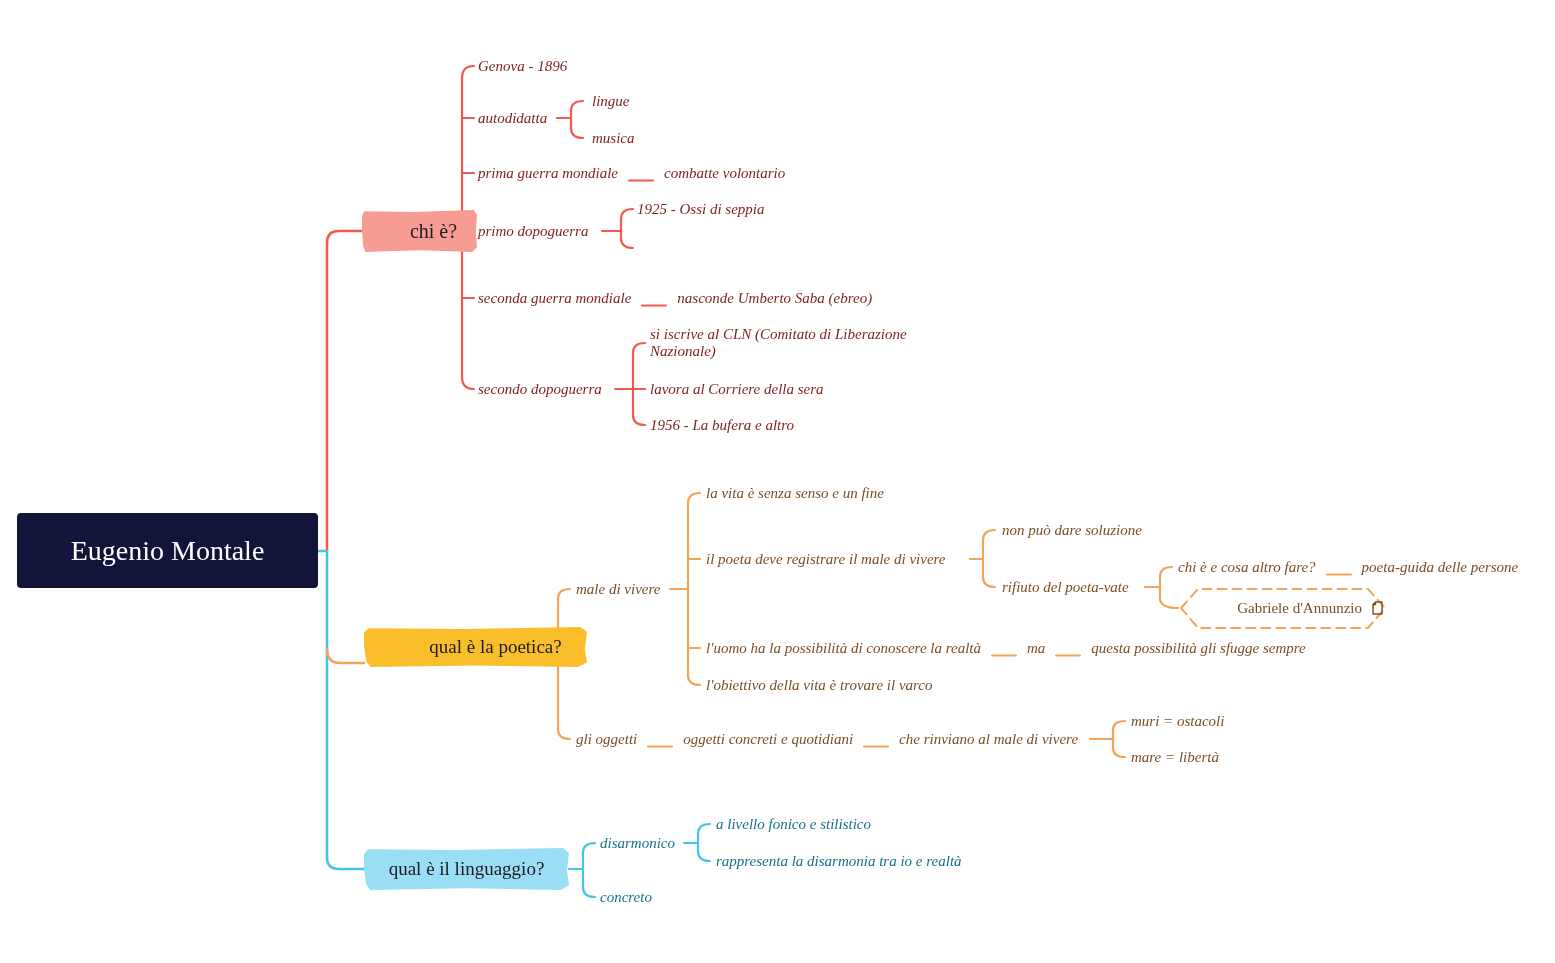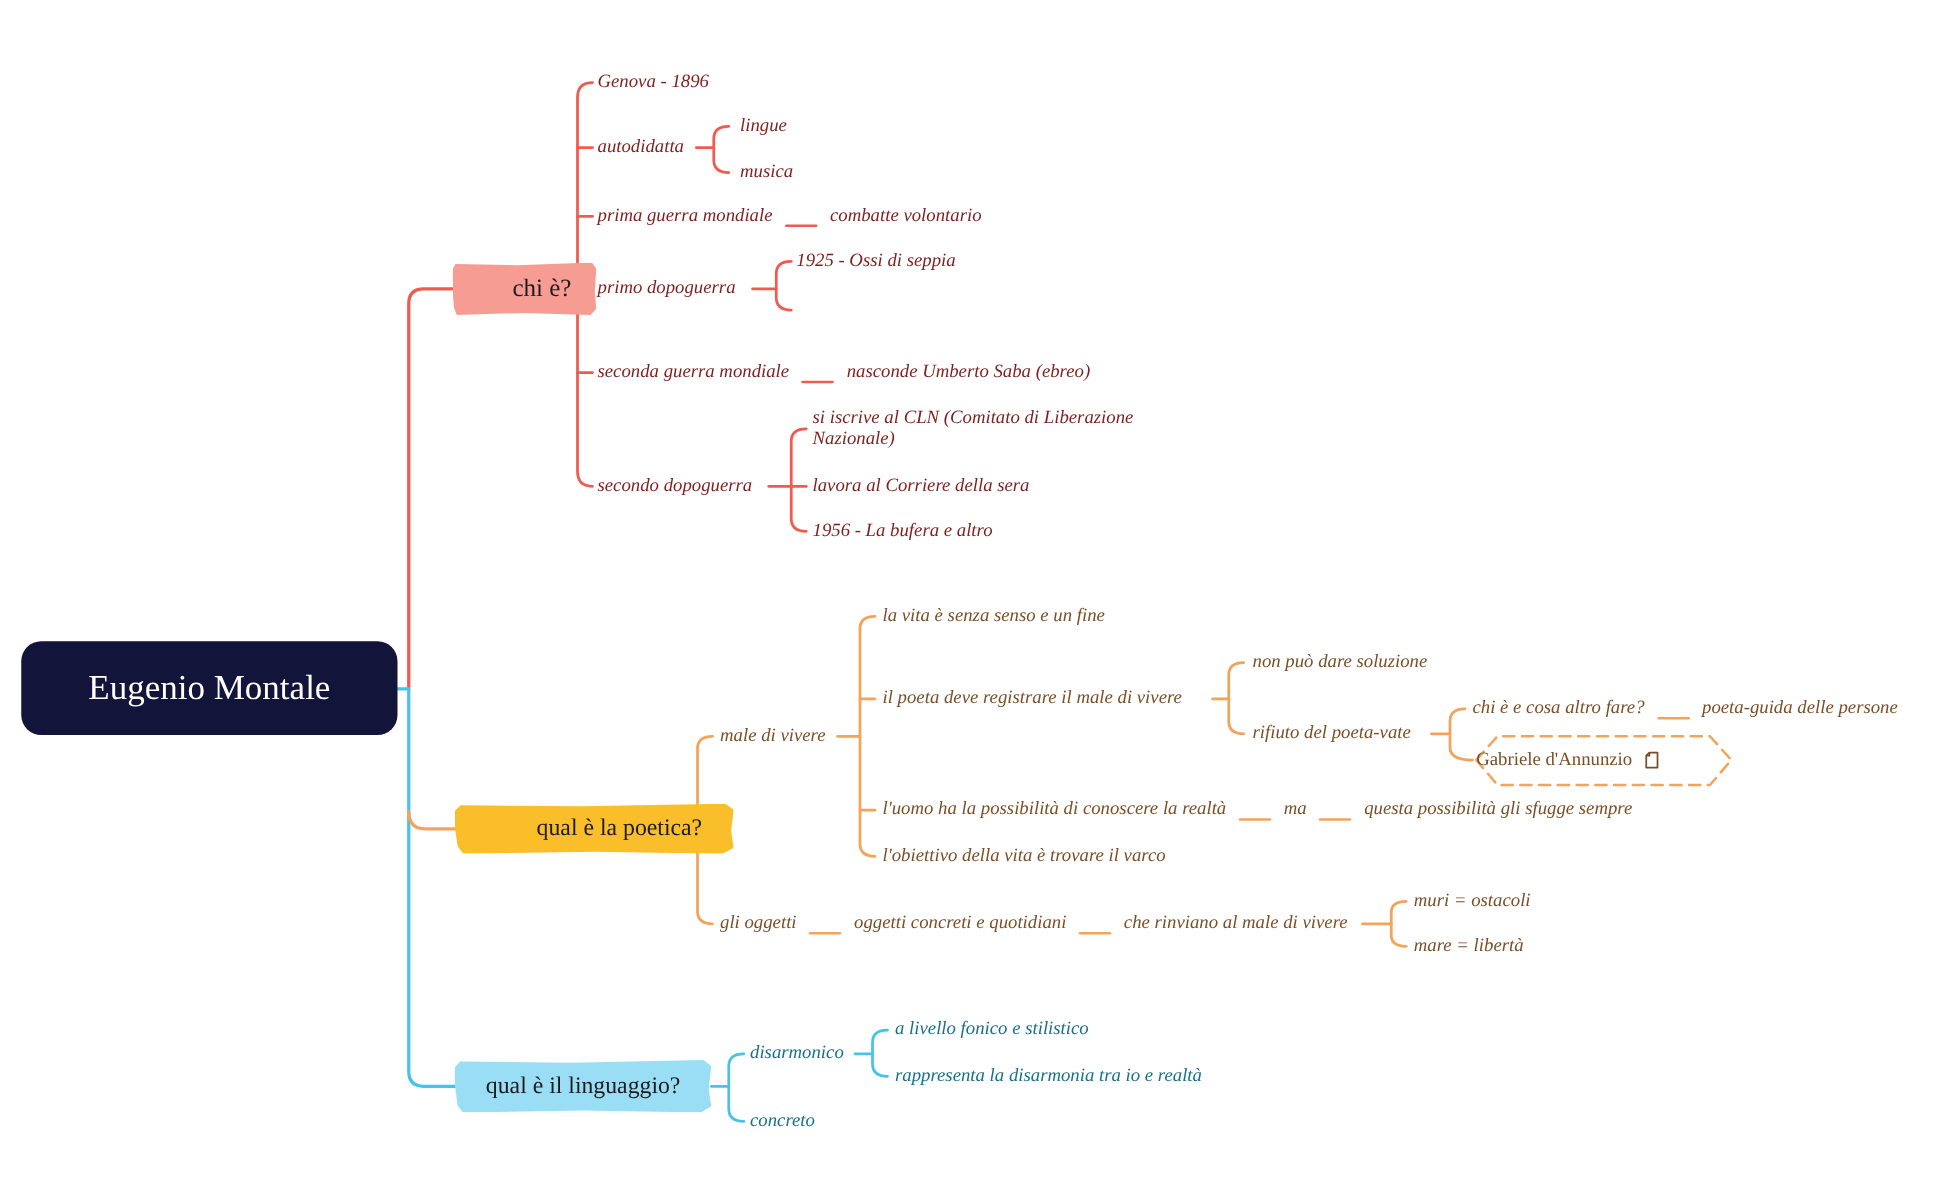--- a/index.html
+++ b/index.html
@@ -24,29 +24,29 @@
   .t-orange{color:var(--orange-text,#7a4e26);}
   .t-teal{color:var(--teal-text,#17708a);}
   .dash{display:inline-block;width:26px;height:2px;border-radius:2px;margin:0 10px;flex:0 0 auto;}
   .dash.red{background:var(--red-line,#f15b4f);}
   .dash.orange{background:var(--orange-line,#f2a45a);}
 
   .topic{position:absolute;z-index:3;display:flex;align-items:center;justify-content:center;
          color:#1c1c1e;font-size:19px;
          clip-path:polygon(0% 14%,2% 3%,45% 5%,97% 0%,100% 12%,99% 55%,100% 88%,96% 100%,50% 96%,3% 100%,1% 86%,0% 50%);}
   .topic.chi{left:362px;top:210px;width:87px;height:42px;font-size:20px;background:var(--salmon-box,#f79c93);padding-left:28px;}
-  .topic.poetica{left:364px;top:643px;width:183px;height:40px;background:var(--yellow-box,#f9be2a);padding-left:40px;}
+  .topic.poetica{left:364px;top:627px;width:183px;height:40px;background:var(--yellow-box,#f9be2a);padding-left:40px;}
   .topic.linguaggio{left:364px;top:848px;width:205px;height:42px;background:var(--blue-box,#9adef5);}
 
   .root-topic{position:absolute;z-index:3;left:17px;top:513px;width:301px;height:75px;
               background:var(--root-box,#12143a);color:var(--root-text,#ffffff);
-              border-radius:16px;display:flex;align-items:center;justify-content:center;
+              border-radius:4px;display:flex;align-items:center;justify-content:center;
               font-size:28px;}
   .hex-node{position:absolute;z-index:3;left:1181px;top:588px;width:204px;height:40px;
-            display:flex;align-items:center;justify-content:flex-start;gap:8px;
+            display:flex;align-items:center;justify-content:flex-end;gap:8px;
             color:var(--orange-text,#7a4e26);font-size:15px;}
   .note-ic{flex:0 0 auto;display:inline-block;}
 </style>
 </head>
 <body>
 
 <div id="canvas">
 
   <svg id="wires" width="1555" height="963" viewBox="0 0 1555 963">
 

